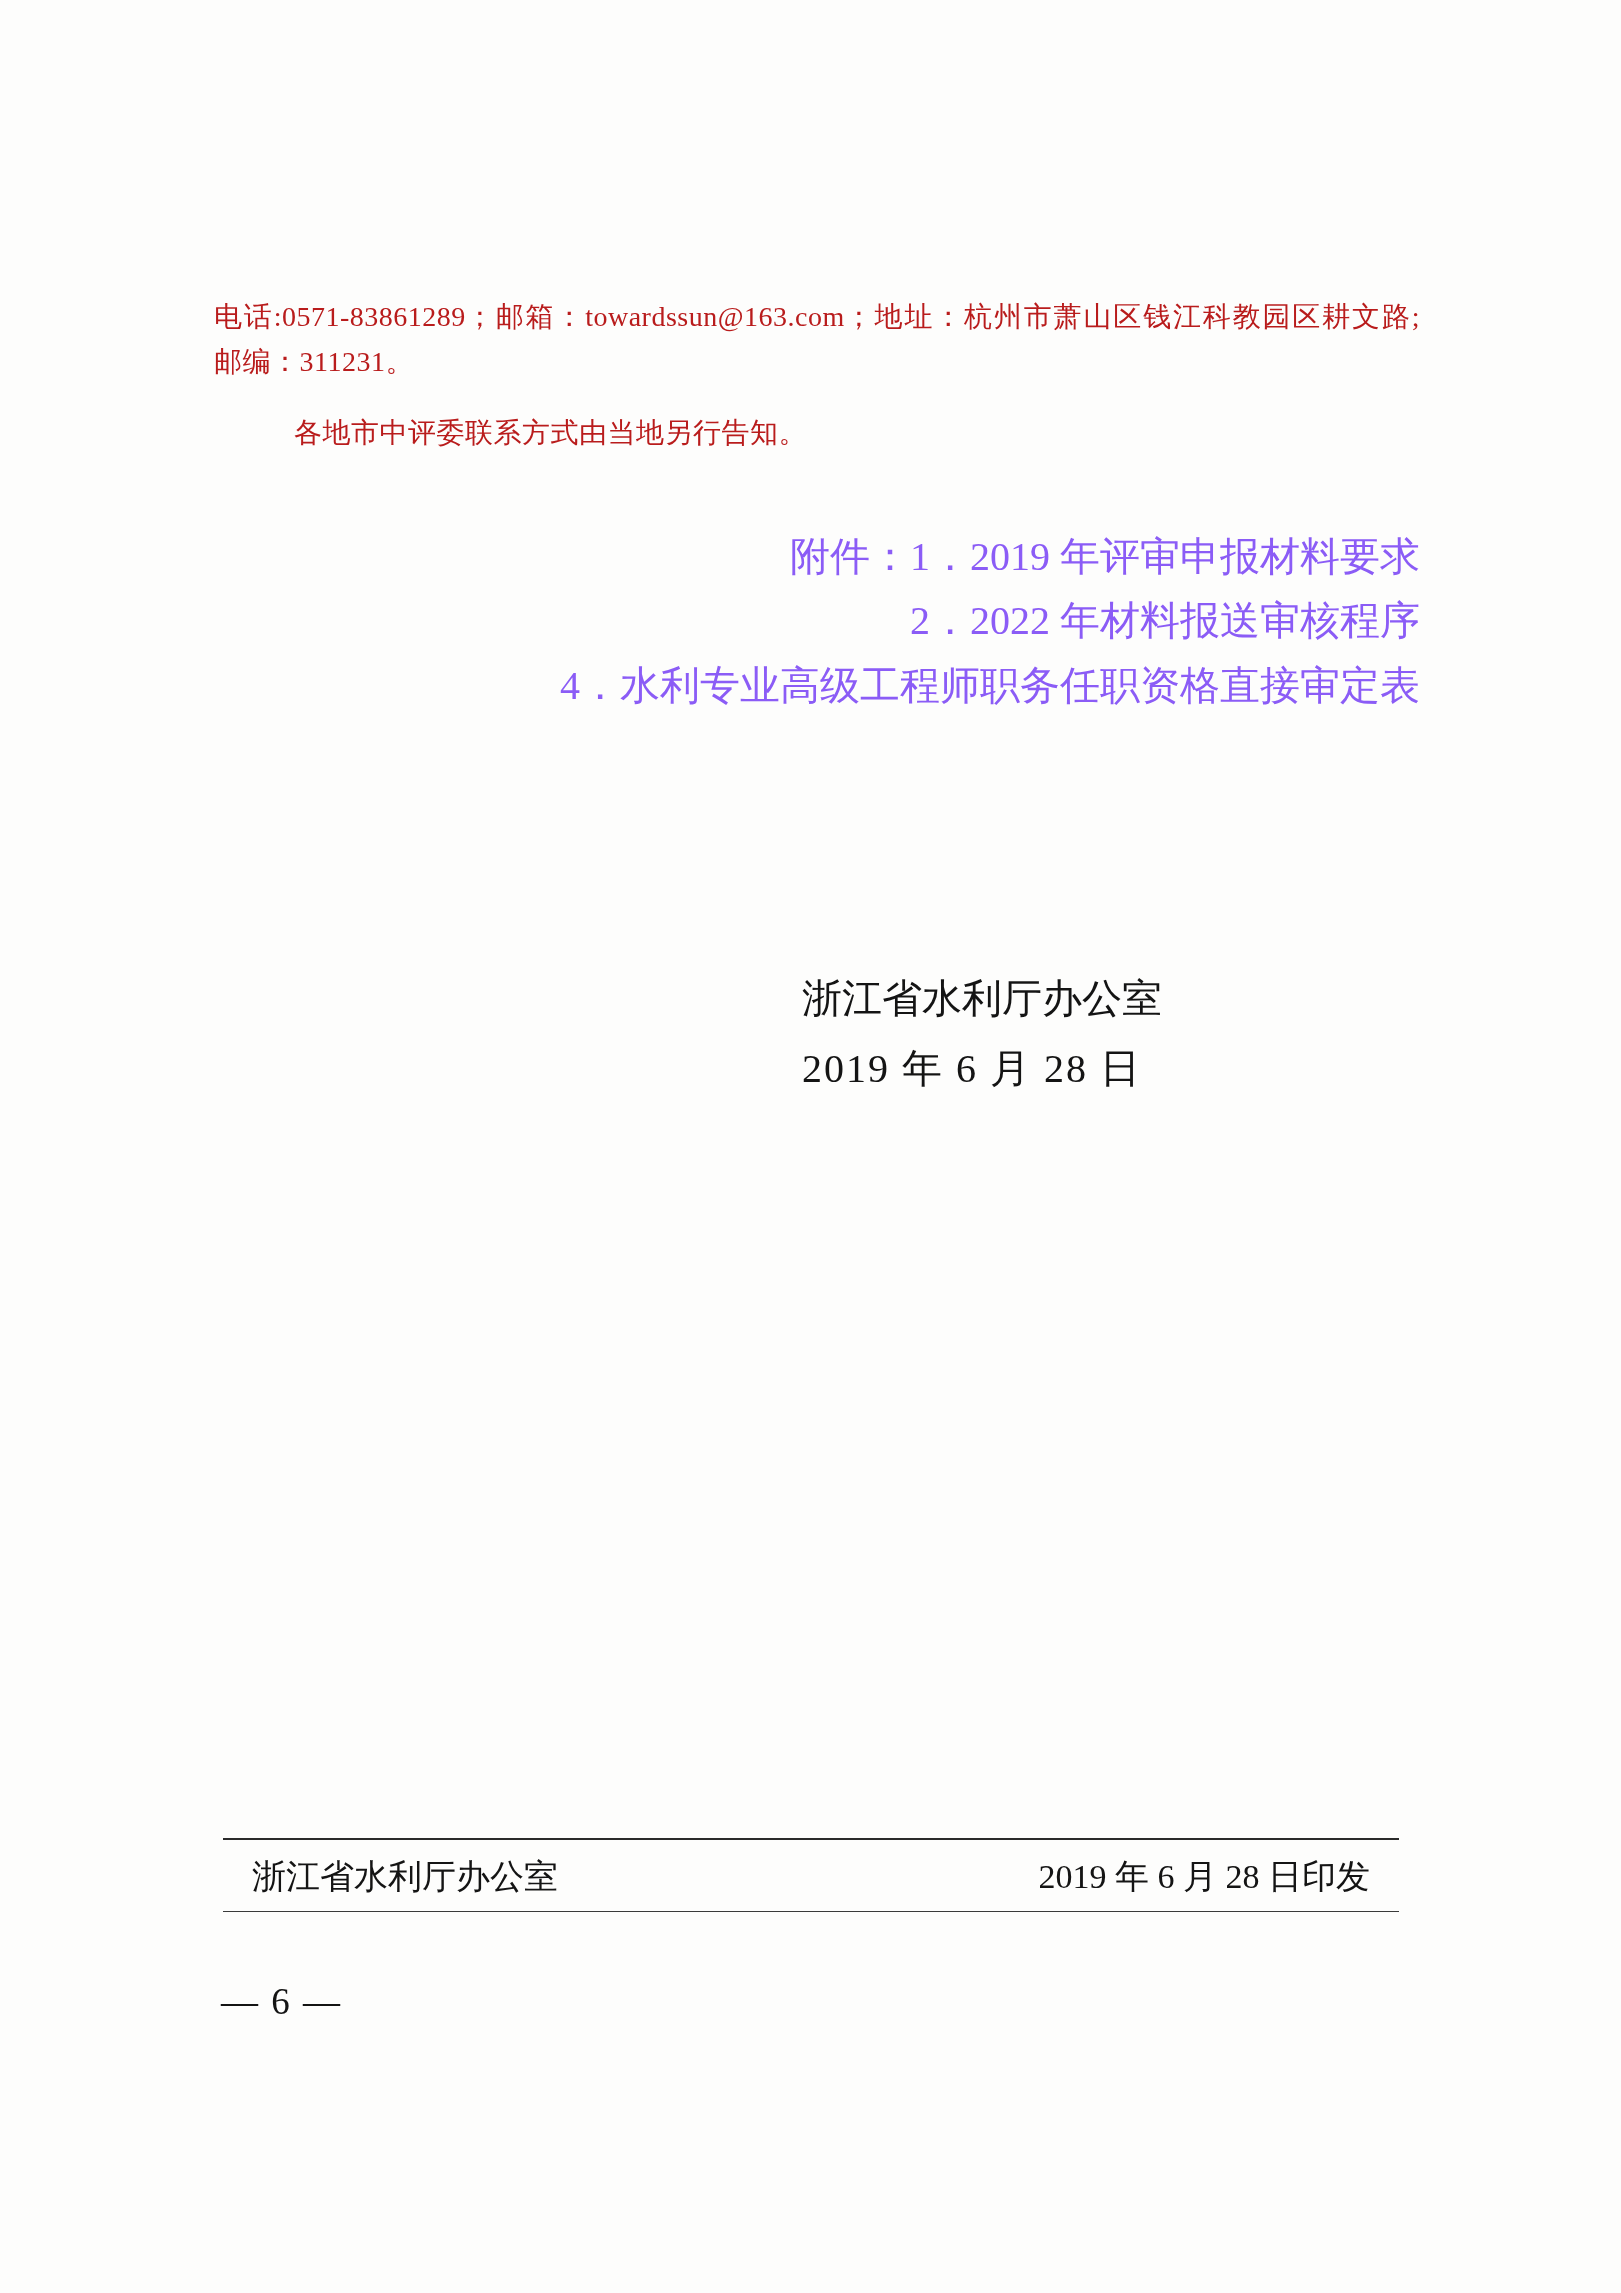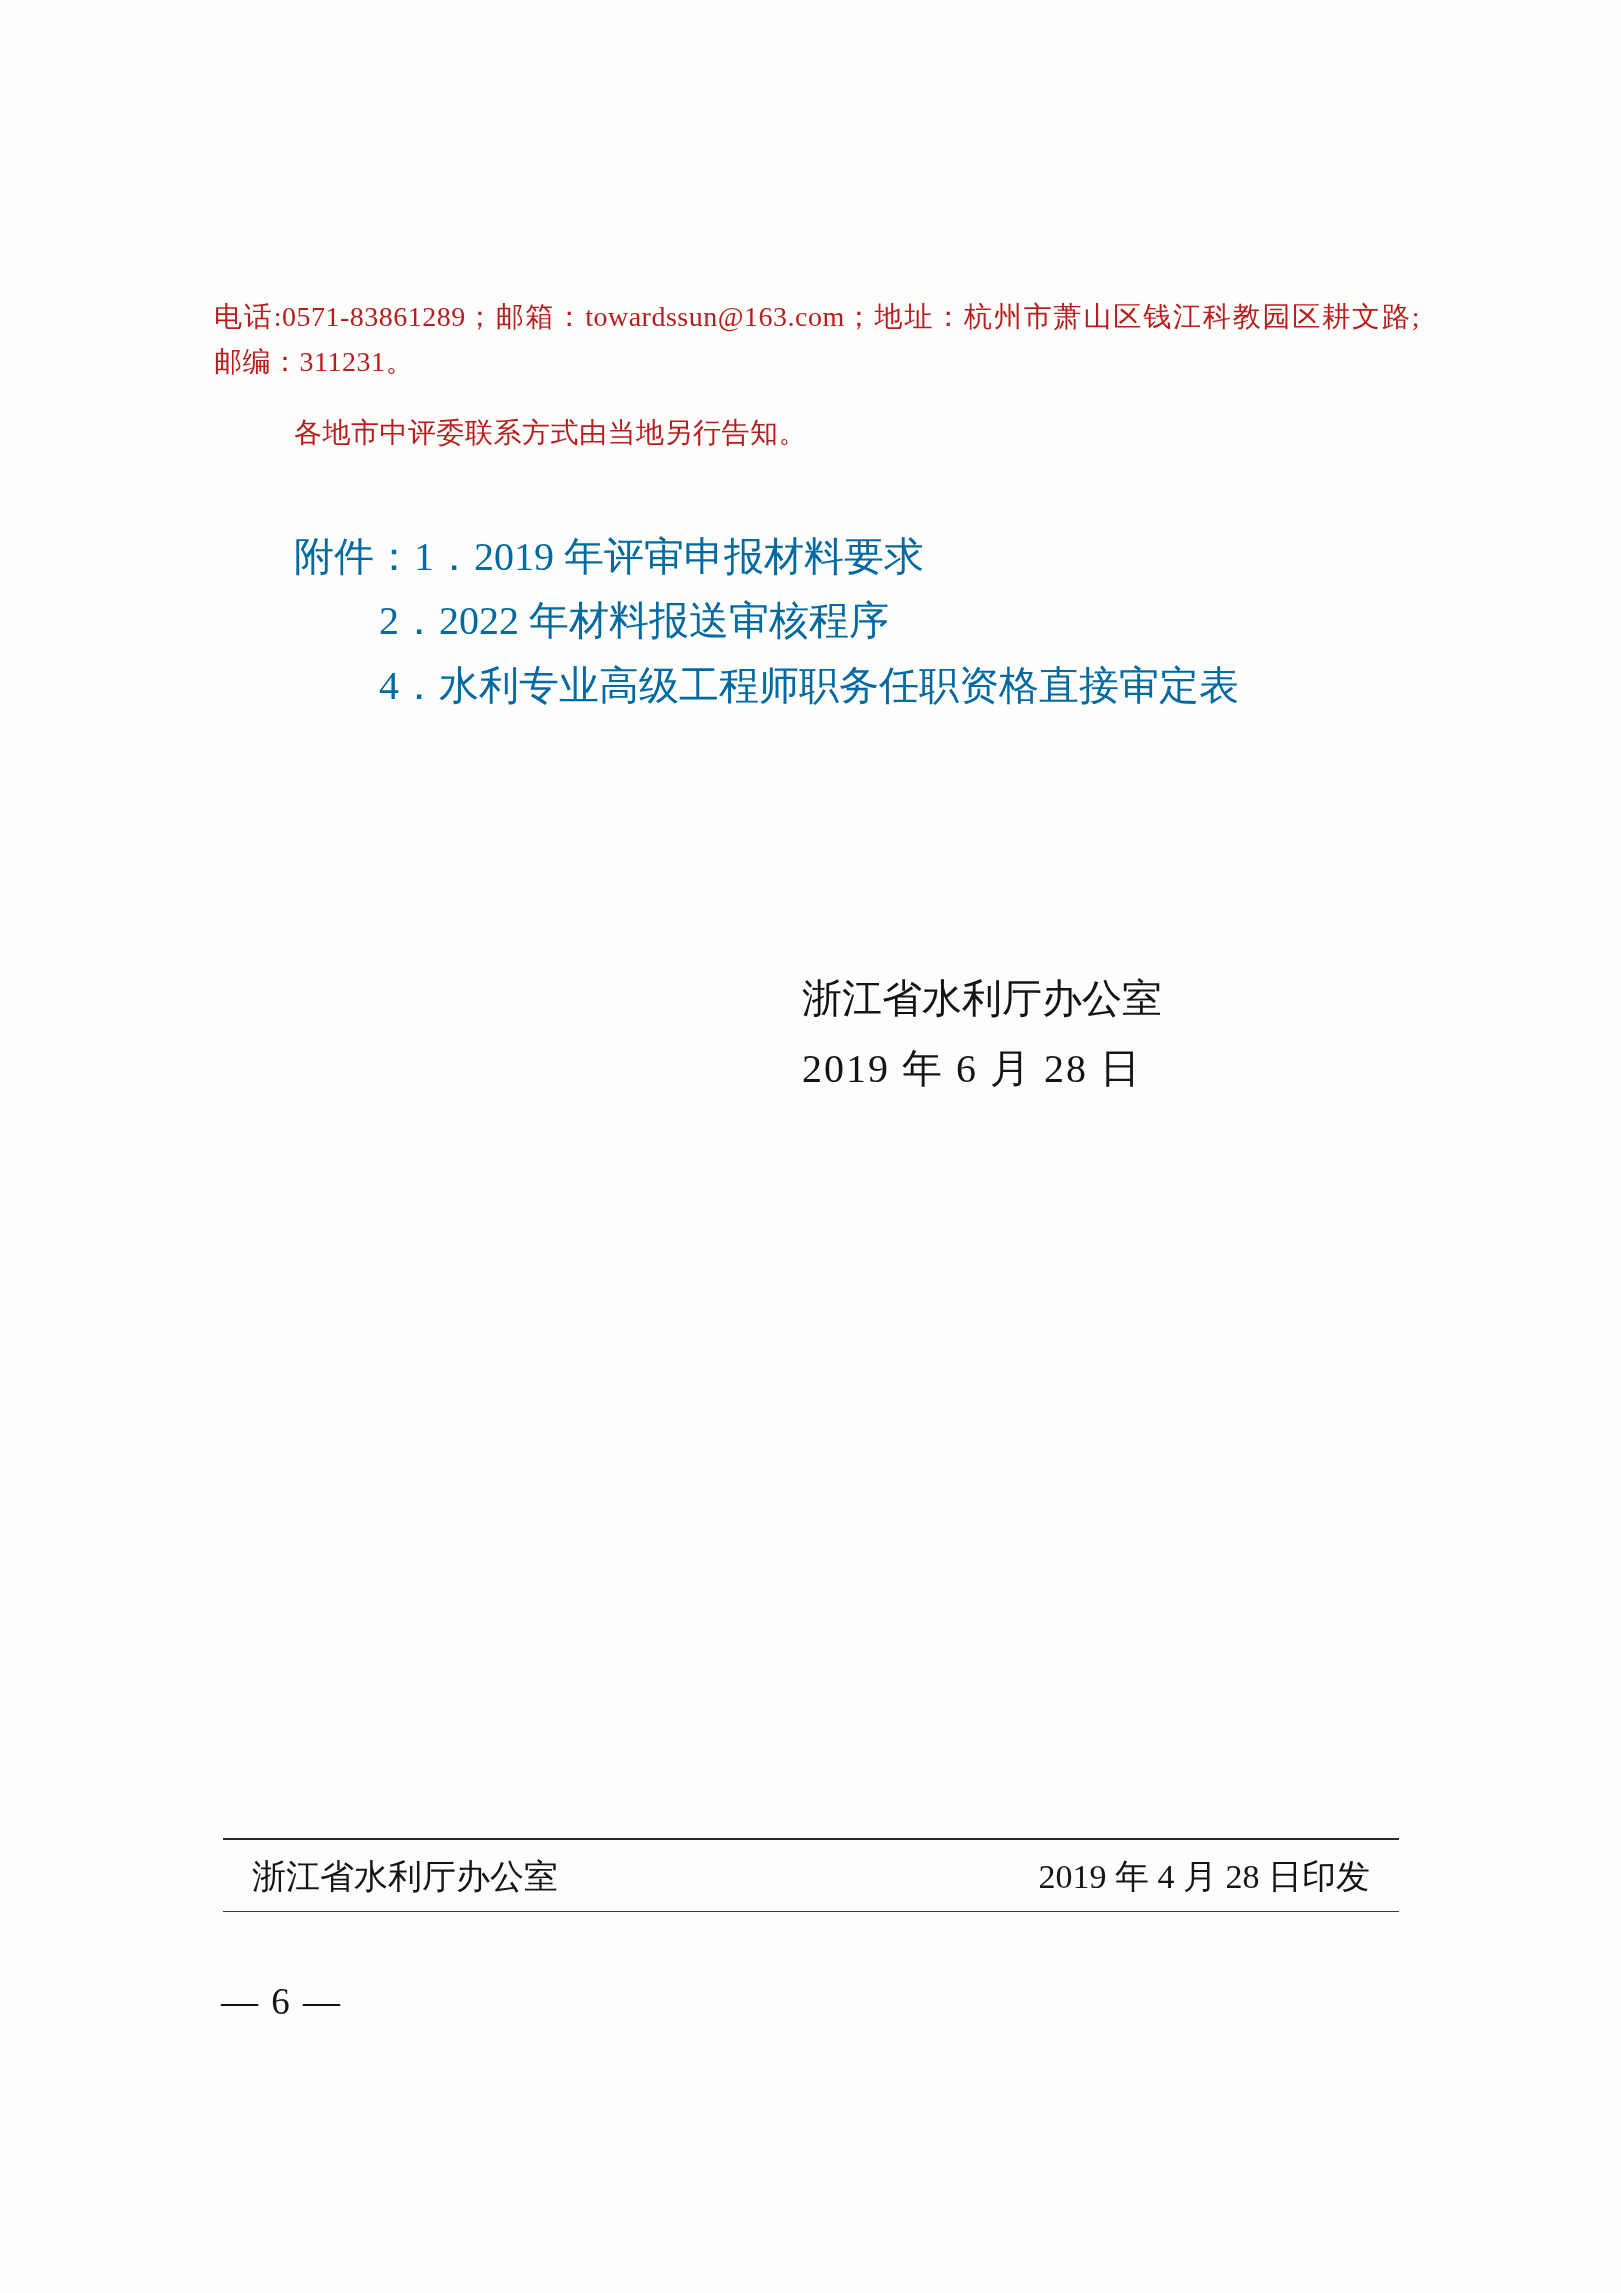--- a/index.html
+++ b/index.html
@@ -35,21 +35,22 @@
   }
   .para.indent {
     text-indent: 80px;
   }
   .gap-sm { height: 25.5px; }
 
   .attach-block {
     margin-top: 69px;
     font-size: 40px;
     line-height: 1.62;
-    color: #0369a1;
+    color: #8b5cf6;
+    text-align: right;
   }
   .attach-head {
     text-indent: 80px;
   }
   .attach-item {
     padding-left: 165px;
     white-space: nowrap;
   }
   .num {
     font-family: "Liberation Serif", "DejaVu Serif", serif;
@@ -120,21 +121,21 @@
       <div>浙江省水利厅办公室</div>
       <div class="sign-date">2019 年 6 月 28 日</div>
     </div>
 
   </div>
 
   <div class="footer">
     <div class="rule"></div>
     <div class="footer-row">
       <div>浙江省水利厅办公室</div>
-      <div>2019 年 4 月 28 日印发</div>
+      <div>2019 年 6 月 28 日印发</div>
     </div>
     <div class="rule thin"></div>
   </div>
 
   <div class="page-num">— 6 —</div>
 
 </div>
 
 
 </body></html>

